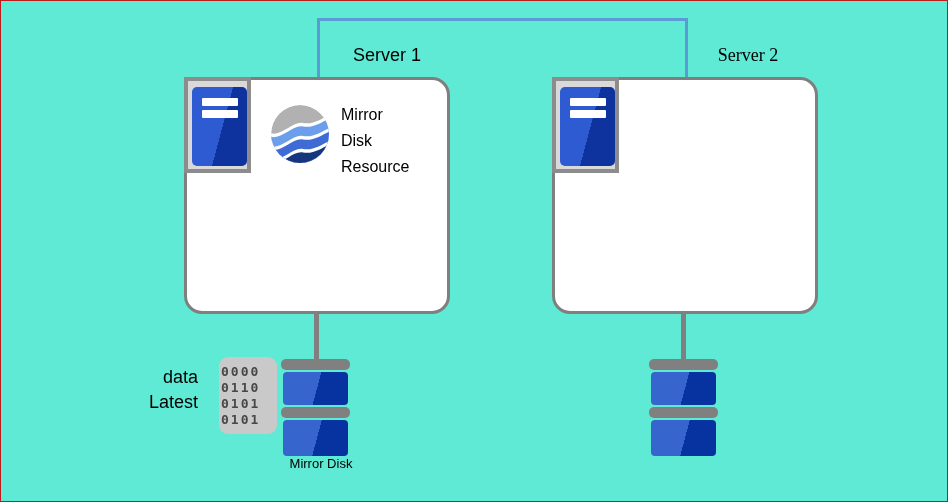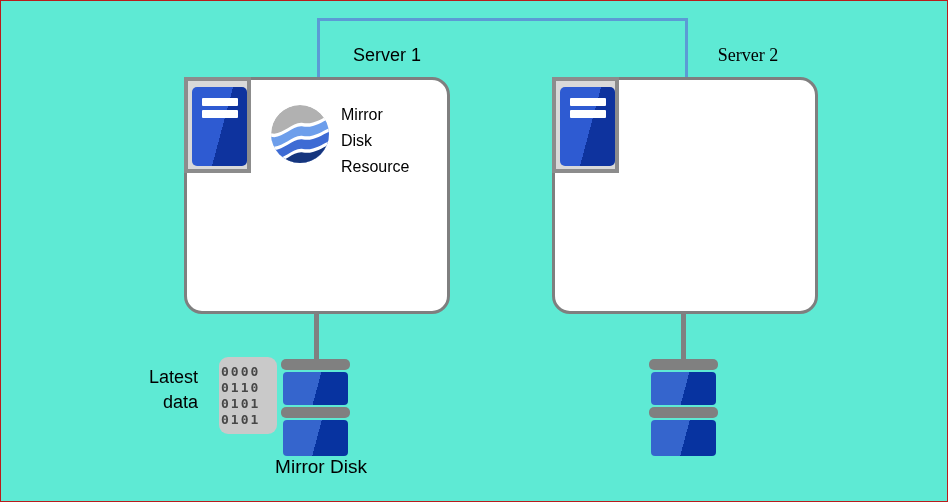--- a/index.html
+++ b/index.html
@@ -139,21 +139,21 @@
     line-height: 25px;
     color: #000000;
   }
   .latest-data span { display: block; }
 
   .mirror-disk-label {
     position: absolute;
     left: 250px; top: 455px;
     width: 140px;
     text-align: center;
-    font-size: 19px;
+    font-size: 13px;
     color: #000000;
   }
 </style>
 </head>
 <body>
 
 <div class="canvas">
 
   <div class="blue-seg blue-v1"></div>
   <div class="blue-seg blue-h"></div>
@@ -218,19 +218,19 @@
   </div>
 
   <div class="binary-chip">
     <div class="row">0000</div>
     <div class="row">0110</div>
     <div class="row">0101</div>
     <div class="row">0101</div>
   </div>
 
   <div class="latest-data">
+    <span>data</span>
     <span>Latest</span>
-    <span>data</span>
   </div>
 
   <div class="mirror-disk-label">Mirror Disk</div>
 
 </div>
 
 </body></html>

